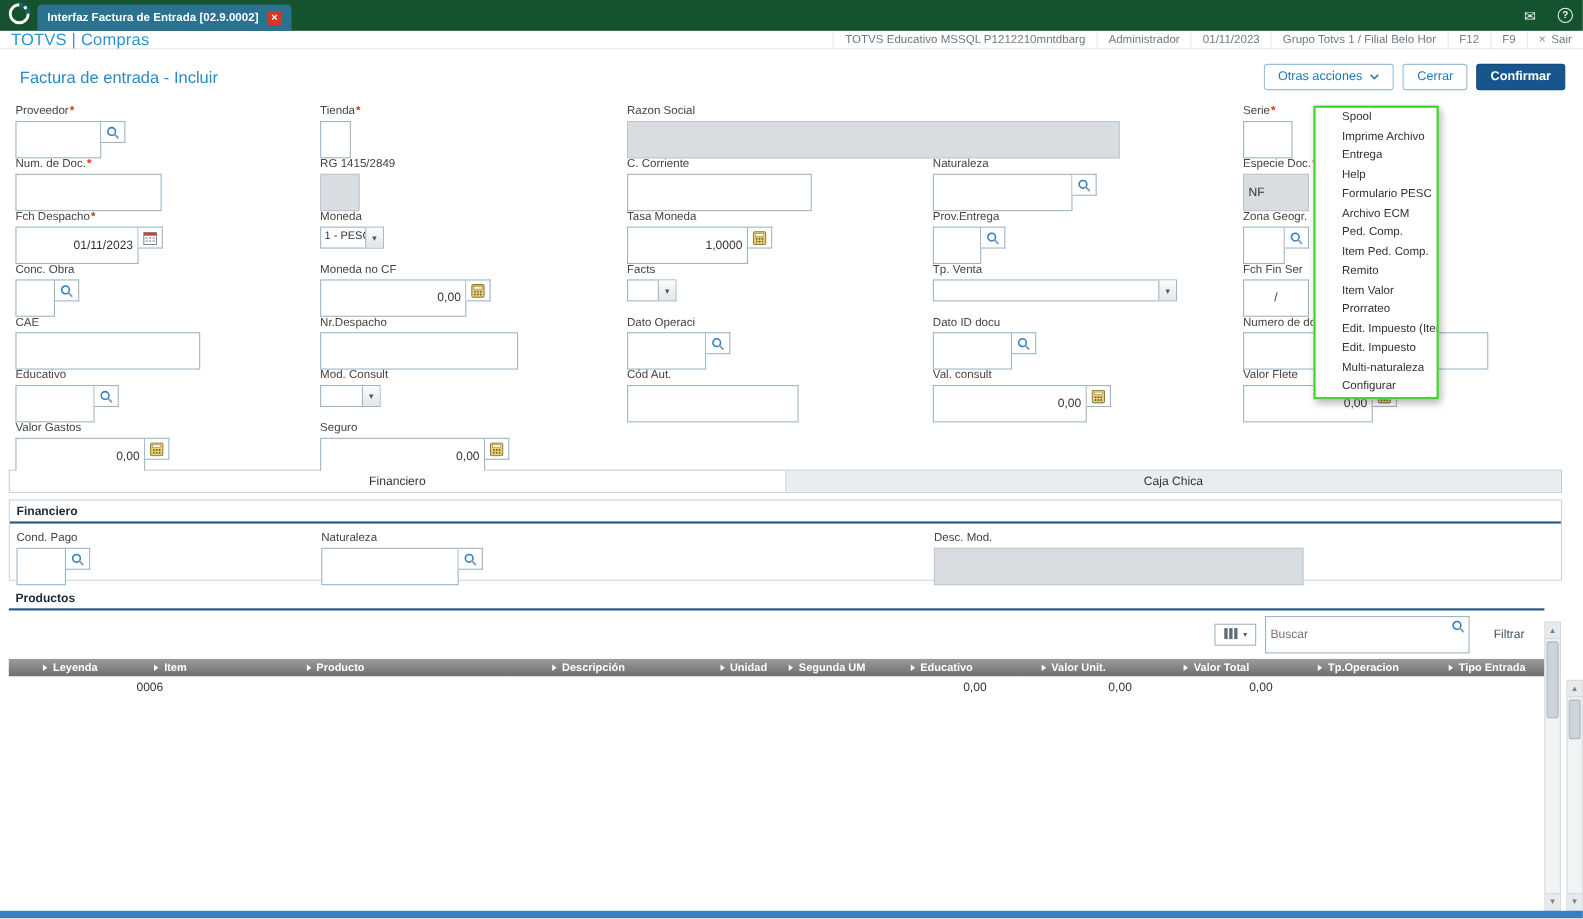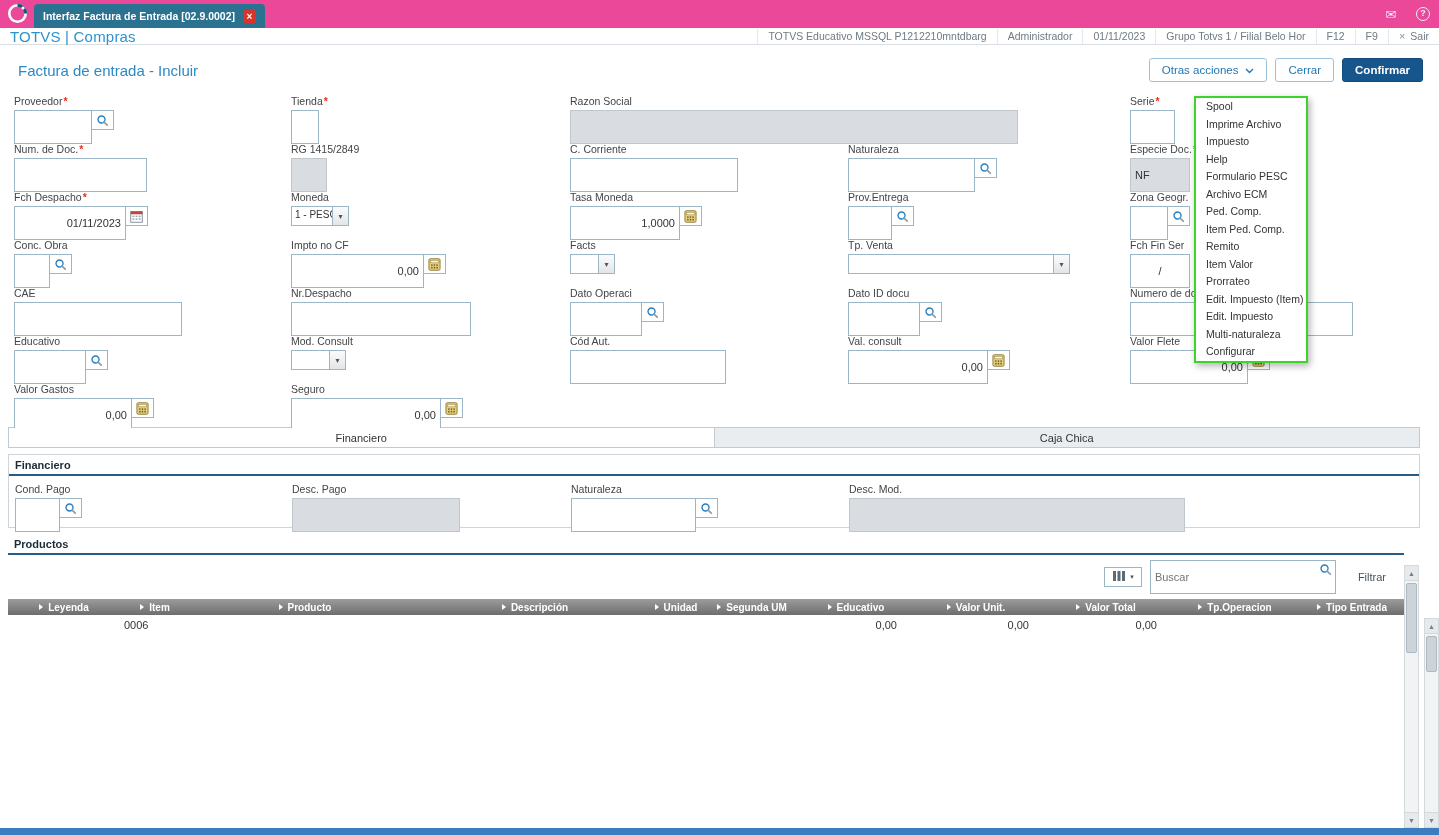--- a/index.html
+++ b/index.html
@@ -1,20 +1,20 @@
 <!DOCTYPE html>
 <html><head>
 <meta charset="utf-8">
 <style>
 *{margin:0;padding:0;box-sizing:border-box}
 html,body{width:1439px;height:835px}
 body{font-family:"Liberation Sans",sans-serif;background:#fff;overflow:hidden;position:relative;font-size:11px}
 
 
-.topbar{height:28px;background:#ec4899;display:flex;align-items:flex-end;position:relative}
+.topbar{height:28px;background:#14532d;display:flex;align-items:flex-end;position:relative}
 .logo{width:34px;height:28px;display:flex;align-items:center;justify-content:center}
 .wintab{height:24px;background:#2b7291;border-radius:4px 4px 0 0;display:flex;align-items:center;padding:0 9px;gap:8px}
 .wintab .t{color:#fff;font-size:10.5px;font-weight:bold;white-space:nowrap}
 .wintab .x{width:13px;height:13px;background:#d8352a;border-radius:2px;color:#fff;font-size:10px;line-height:13px;text-align:center;font-weight:bold;cursor:pointer}
 .top-icons{margin-left:auto;display:flex;height:28px;align-self:center}
 .tbtn{width:32px;height:28px;display:flex;align-items:center;justify-content:center;color:#e8f2f7;cursor:pointer;font-size:13px}
 .help-c{width:14px;height:14px;border:1.4px solid #e8f2f7;border-radius:50%;font-size:9px;line-height:11px;text-align:center;font-weight:bold;color:#e8f2f7}
 
 
 .menubar{height:17px;background:#fff;border-bottom:1px solid #d9dfe4;display:flex;align-items:center;padding-left:10px}
@@ -81,21 +81,21 @@
 
 
 .vscroll{position:absolute;width:15px;background:#f1f3f4;border:1px solid #d4d9dc;display:flex;flex-direction:column}
 .vs-btn{height:15px;flex:0 0 auto;display:flex;align-items:center;justify-content:center;font-size:7px;color:#75808a;background:#e7eaec;cursor:pointer}
 .vs-btn.up{border-bottom:1px solid #d4d9dc}
 .vs-btn.dn{border-top:1px solid #d4d9dc;margin-top:auto}
 .vs-thumb{margin:2px 1px;height:60px;background:#cdd4d9;border:1px solid #aeb9c0;border-radius:2px;cursor:pointer;flex:0 0 auto}
 
 
 .dropdown{position:absolute;left:1194px;top:96px;width:114px;background:#fff;border:2px solid #3fd22a;box-shadow:2px 3px 7px rgba(0,0,0,.3);z-index:60}
-.mi{height:17.5px;line-height:17.5px;padding-left:10px;font-size:10.5px;color:#333;cursor:pointer;white-space:nowrap;overflow:hidden}
+.mi{height:17.5px;line-height:17.5px;padding-left:24px;font-size:10.5px;color:#333;cursor:pointer;white-space:nowrap;overflow:hidden}
 
 .bottombar{position:absolute;left:0;bottom:0;width:1439px;height:7px;background:#3c7dc0}
 </style>
 </head>
 <body>
 
 <div class="topbar">
   <div class="logo" style="align-self:center">
       <i><svg width="21" height="21" viewBox="0 0 21 21">
           <circle cx="10.5" cy="10.5" r="8.2" fill="none" stroke="#ffffff" stroke-width="2.6"></circle>
@@ -314,21 +314,21 @@
             <i>
               <svg width="13" height="13" viewBox="0 0 16 16">
                 <circle cx="6.8" cy="6.8" r="4.3" fill="none" stroke="#2b7fc0" stroke-width="1.7"></circle>
                 <line x1="10" y1="10" x2="13.8" y2="13.8" stroke="#8aa0ae" stroke-width="2.2" stroke-linecap="round"></line>
               </svg>
             </i>
           </span>
         </div>
     </div>
     <div>
-      <div class="f-label"><span>Impto no CF</span></div>
+      <div class="f-label"><span>Moneda no CF</span></div>
       <div class="inp-group">
           <input class="inp num" style="width: 133px;" value="0,00">
           <span class="icon-btn">
             <i>
               <svg width="13" height="13" viewBox="0 0 14 14">
                 <rect x="1" y="0.8" width="12" height="12.4" rx="1.5" fill="#e7cf7a" stroke="#8d7a35"></rect>
                 <rect x="3" y="2.6" width="8" height="2.6" fill="#fbf7e6" stroke="#8d7a35" stroke-width="0.5"></rect>
                 <g fill="#6b5d27">
                   <circle cx="4.2" cy="7.6" r="0.9"></circle>
                   <circle cx="7" cy="7.6" r="0.9"></circle>
@@ -549,26 +549,20 @@
         <div class="inp-group">
             <input class="inp" style="width: 45px;" value="">
             <span class="icon-btn">
               <i>
                 <svg width="13" height="13" viewBox="0 0 16 16">
                   <circle cx="6.8" cy="6.8" r="4.3" fill="none" stroke="#2b7fc0" stroke-width="1.7"></circle>
                   <line x1="10" y1="10" x2="13.8" y2="13.8" stroke="#8aa0ae" stroke-width="2.2" stroke-linecap="round"></line>
                 </svg>
               </i>
             </span>
-          </div>
-      </div>
-      <div>
-        <div class="f-label"><span>Desc. Pago</span></div>
-        <div class="inp-group">
-            <input class="inp dis" style="width: 168px;" disabled="" value="">
           </div>
       </div>
       <div>
         <div class="f-label"><span>Naturaleza</span></div>
         <div class="inp-group">
             <input class="inp" style="width: 125px;" value="">
             <span class="icon-btn">
               <i>
                 <svg width="13" height="13" viewBox="0 0 16 16">
                   <circle cx="6.8" cy="6.8" r="4.3" fill="none" stroke="#2b7fc0" stroke-width="1.7"></circle>
@@ -674,21 +668,21 @@
       <div class="gc"></div>
       <div class="gc"></div>
     </div>
     <div class="gridbody-space"></div>
   </div>
 </div>
 
 <div class="dropdown">
   <div class="mi">Spool</div>
   <div class="mi">Imprime Archivo</div>
-  <div class="mi">Impuesto</div>
+  <div class="mi">Entrega</div>
   <div class="mi">Help</div>
   <div class="mi">Formulario PESC</div>
   <div class="mi">Archivo ECM</div>
   <div class="mi">Ped. Comp.</div>
   <div class="mi">Item Ped. Comp.</div>
   <div class="mi">Remito</div>
   <div class="mi">Item Valor</div>
   <div class="mi">Prorrateo</div>
   <div class="mi">Edit. Impuesto (Item)</div>
   <div class="mi">Edit. Impuesto</div>

